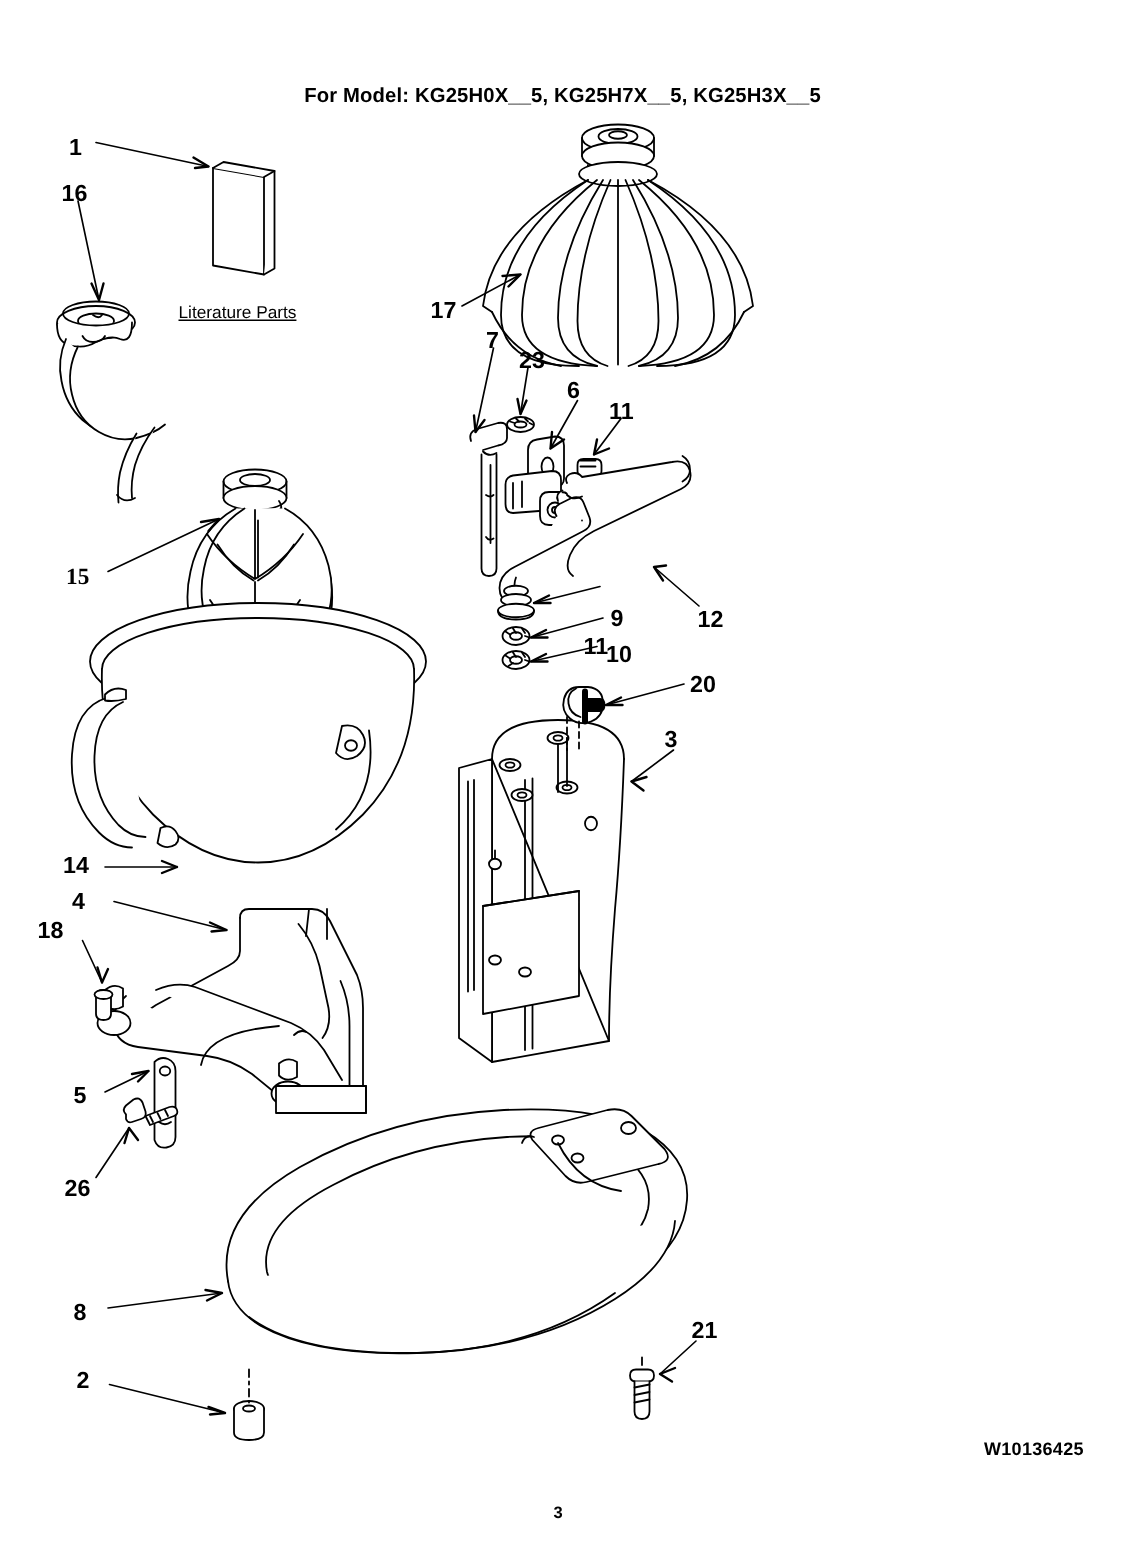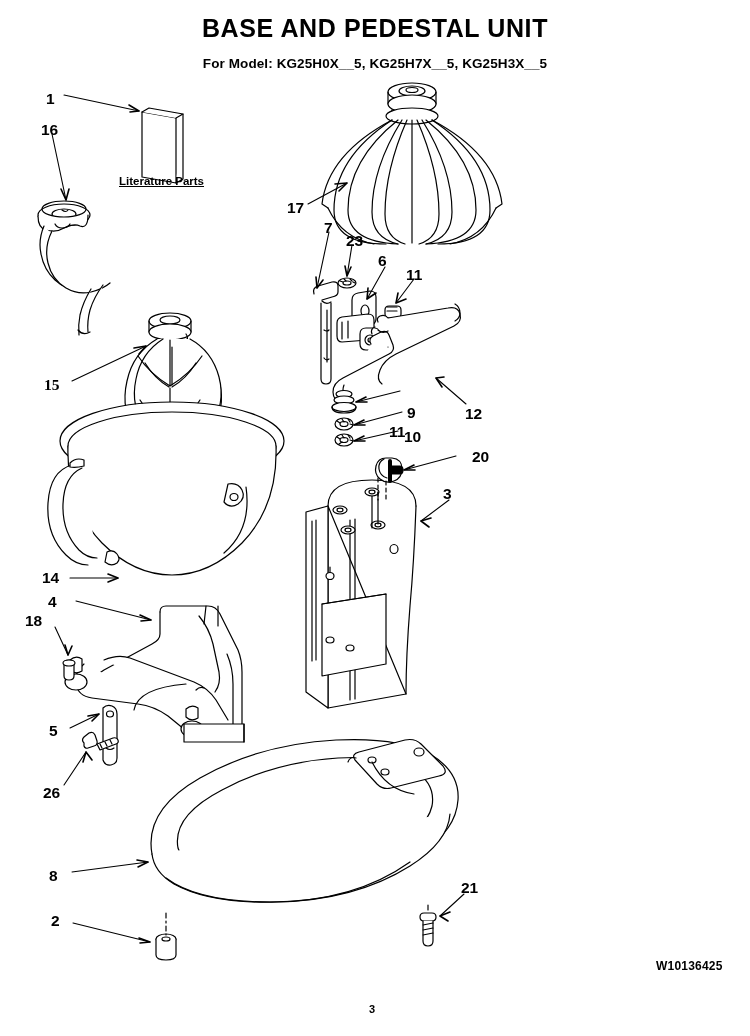--- a/index.html
+++ b/index.html
@@ -50,23 +50,23 @@
   .callout {
     position: absolute;
     font-size: 15.5px;
     font-weight: bold;
     line-height: 1;
     white-space: nowrap;
   }
   #literature-label {
     position: absolute;
     left: 119px;
-    top: 175px;
+    top: 203px;
     font-size: 11.5px;
-    font-weight: bold;
+    font-weight: normal;
     text-decoration: underline;
     white-space: nowrap;
   }
   #page-number {
     position: absolute;
     left: 369px;
     top: 1003px;
     font-size: 11px;
     font-weight: bold;
   }
@@ -77,21 +77,20 @@
     font-size: 12px;
     font-weight: bold;
     letter-spacing: 0.2px;
   }
 </style>
 </head>
 <body>
 
 <div id="page">
 
-  <div class="hdr" id="diagram-title">BASE AND PEDESTAL UNIT</div>
   <div class="hdr" id="diagram-subtitle">For Model: KG25H0X__5, KG25H7X__5, KG25H3X__5</div>
 
   <svg id="svg-layer" viewBox="0 0 750 1036">
     <g fill="none" stroke="#000" stroke-width="1.2" stroke-linecap="round" stroke-linejoin="round">
 
       <g>
         <path d="M142 112 L176 118 L176 183 L142 177 Z" fill="#fff"></path>
         <path d="M142 112 L149 108 L183 114 L176 118" fill="#fff"></path>
         <path d="M183 114 L183 179 L176 183" fill="#fff"></path>
       </g>
@@ -452,21 +451,21 @@
   <div class="callout" style="left:287px; top:200px;">17</div>
   <div class="callout" style="left:324px; top:220px;">7</div>
   <div class="callout" style="left:346px; top:233px;">23</div>
   <div class="callout" style="left:378px; top:253px;">6</div>
   <div class="callout" style="left:406px; top:267px;">11</div>
   <div class="callout" style="left:44px;  top:377px;font-family:Liberation Serif, serif;">15</div>
   <div class="callout" style="left:404px; top:384px;margin-top:45px;">10</div>
   <div class="callout" style="left:407px; top:405px;">9</div>
   <div class="callout" style="left:389px; top:424px;">11</div>
   <div class="callout" style="left:465px; top:406px;">12</div>
-  <div class="callout" style="left:472px; top:449px;">20</div>
+  <div class="callout" style="left:460px; top:449px;">20</div>
   <div class="callout" style="left:443px; top:486px;">3</div>
   <div class="callout" style="left:42px;  top:570px;">14</div>
   <div class="callout" style="left:48px;  top:594px;">4</div>
   <div class="callout" style="left:25px;  top:613px;">18</div>
   <div class="callout" style="left:49px;  top:723px;">5</div>
   <div class="callout" style="left:43px;  top:785px;">26</div>
   <div class="callout" style="left:49px;  top:868px;">8</div>
   <div class="callout" style="left:461px; top:880px;">21</div>
   <div class="callout" style="left:51px;  top:913px;">2</div>
 

